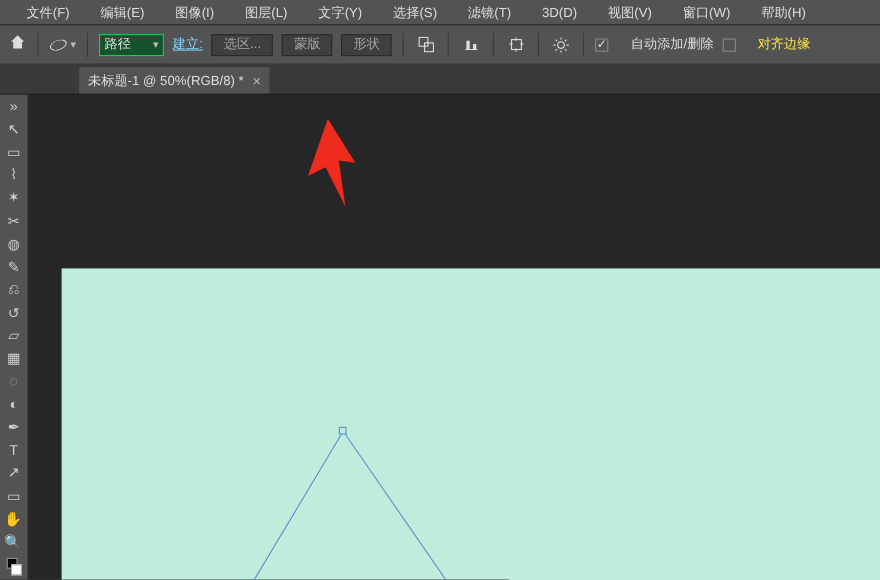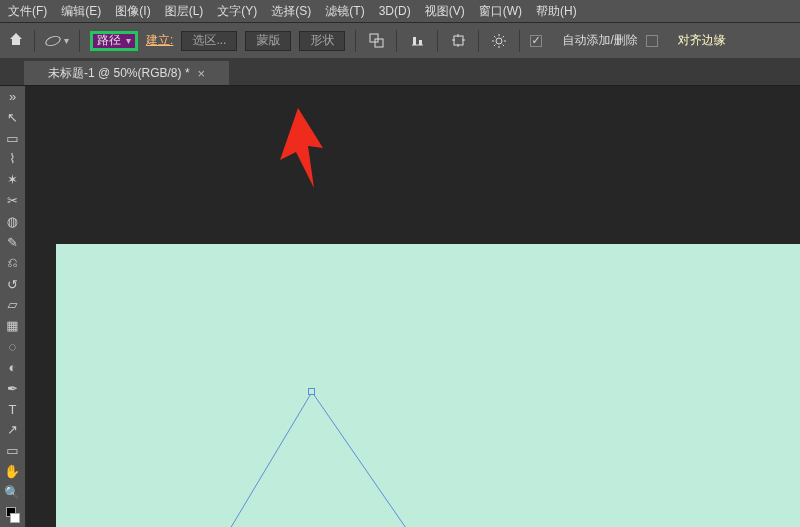--- a/index.html
+++ b/index.html
@@ -15,22 +15,22 @@
       height: 527px;
       overflow: hidden;
       font-size: 12px;
       color: #ddd;
     }
     .menu-bar {
       background: #535353;
       height: 22px;
       display: flex;
       align-items: center;
-      padding: 0 8px;
-      gap: 14px;
+      padding: 0 24px;
+      gap: 28px;
     }
     .menu-item {
       color: #ddd;
       cursor: pointer;
       white-space: nowrap;
     }
     .option-bar {
       background: #535353;
       height: 36px;
       display: flex;
@@ -56,32 +56,32 @@
       height: 16px;
       border: 1.5px solid #ddd;
       border-radius: 50%;
       transform: rotate(-20deg) scaleY(0.55);
     }
     .dd-small {
       font-size: 10px;
       color: #bbb;
     }
     .tool-select {
-      background: #701a75;
-      border: 3px solid #22c55e;
+      background: #14532d;
+      border: 1px solid #22c55e;
       color: #ddd;
       height: 20px;
       padding: 0 4px;
       display: flex;
       align-items: center;
-      gap: 5px;
+      gap: 20px;
       cursor: pointer;
     }
     .opt-label {
-      color: #fdba74;
+      color: #7dd3fc;
       text-decoration: underline;
     }
     .opt-button {
       background: #3f3f3f;
       border: 1px solid #2a2a2a;
       color: #a3a3a3;
       height: 20px;
       padding: 0 10px;
       display: flex;
       align-items: center;
@@ -111,39 +111,40 @@
       left: 0;
       color: #ddd;
     }
     .check-wrap {
       display: flex;
       align-items: center;
       gap: 20px;
       cursor: pointer;
     }
     .check-wrap.disabled {
-      color: #fef9c3;
+      color: #fde047;
     }
     .tab-bar {
       background: #3a3a3a;
       height: 28px;
       display: flex;
       align-items: flex-end;
       padding-left: 24px;
       border-bottom: 1px solid #1e1e1e;
     }
     .tab {
       background: #535353;
       height: 24px;
-      padding: 0 24px;
+      padding: 0 8px;
       display: flex;
       align-items: center;
       gap: 8px;
       color: #ddd;
       cursor: pointer;
+      margin-left: 48px;
     }
     .tab-close {
       font-size: 13px;
       color: #bbb;
       cursor: pointer;
     }
     .workspace {
       position: relative;
       display: flex;
       height: calc(527px - 22px - 36px - 28px);

